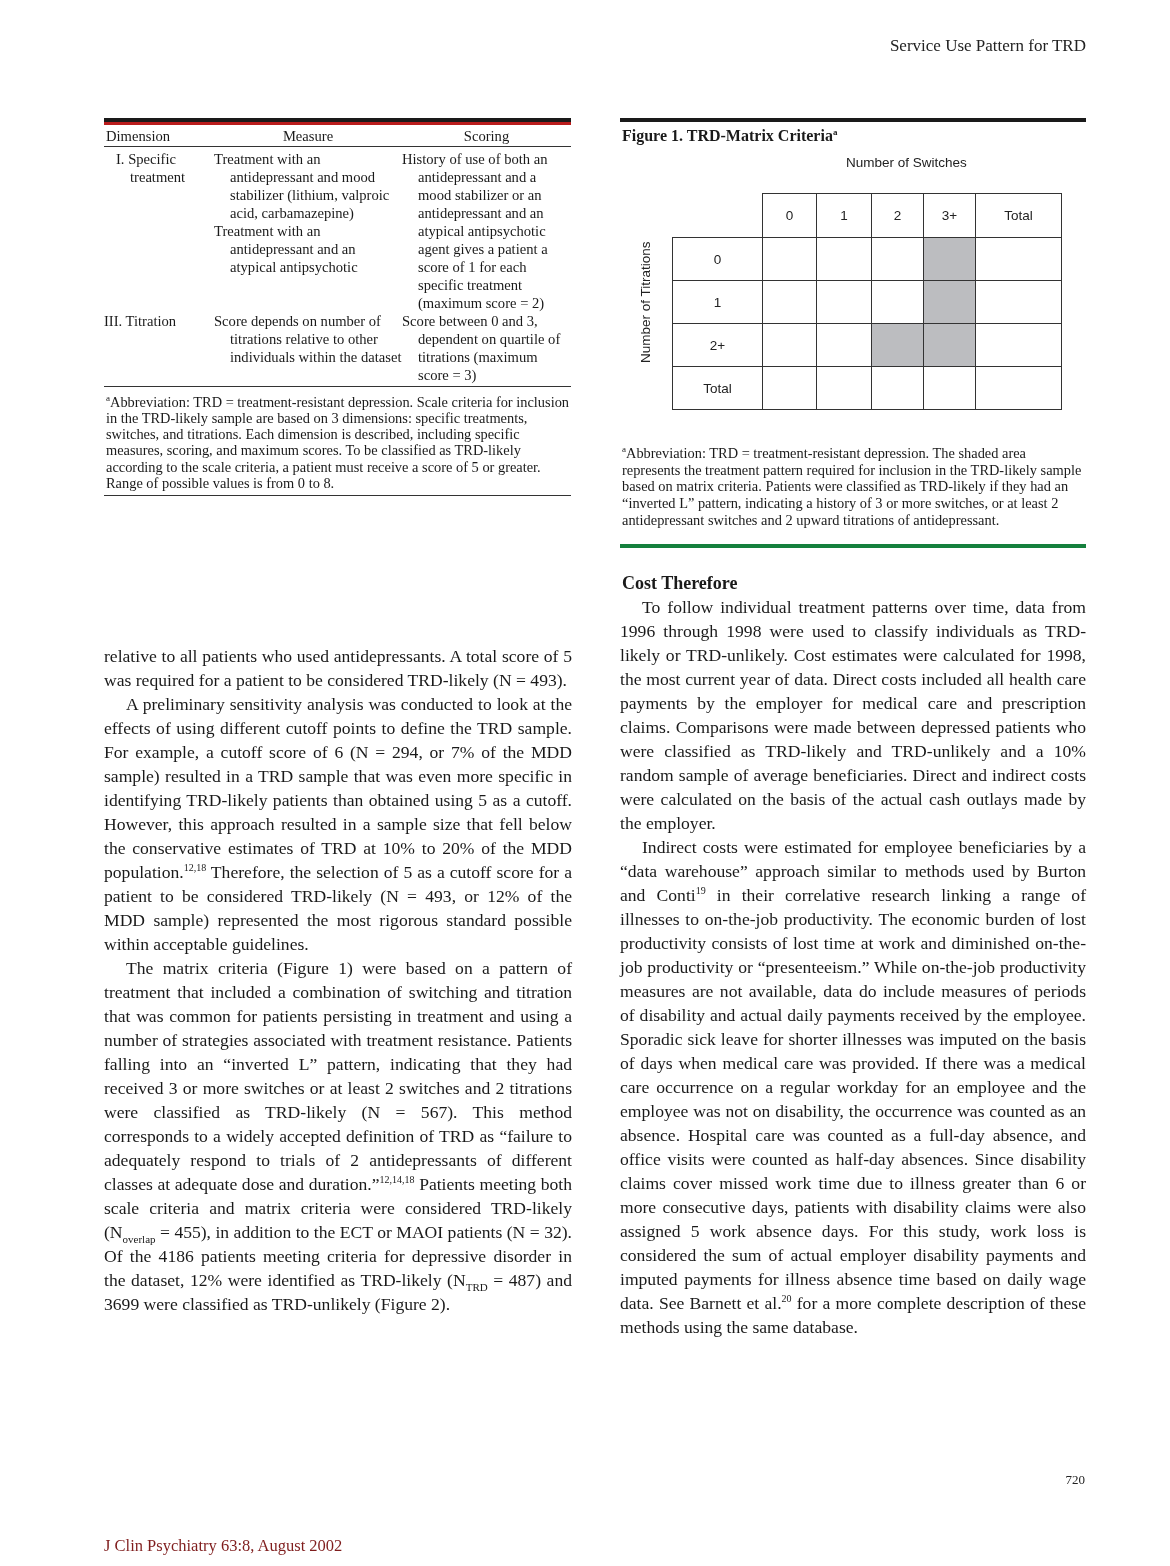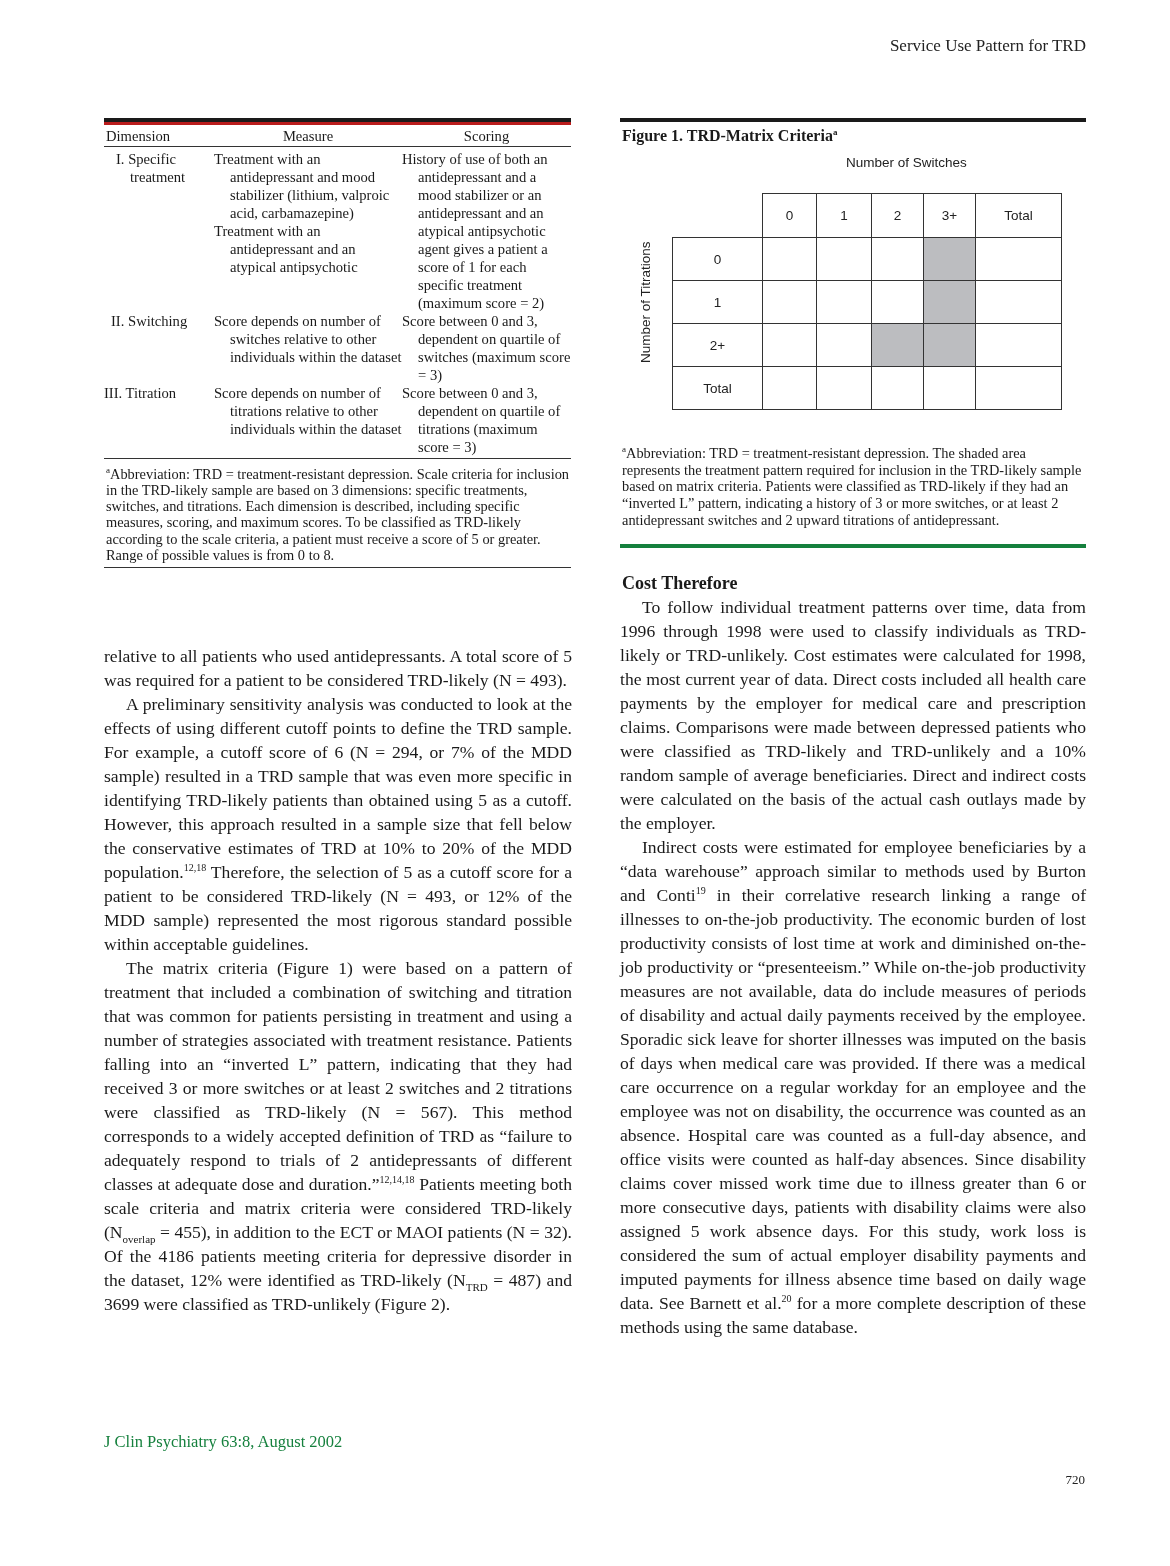--- a/index.html
+++ b/index.html
@@ -41,21 +41,21 @@
   .mcell.shaded { background: #bcbdc0; }
   .fig-foot { font-size: 14.4px; line-height: 16.6px; padding: 6px 0 16px 2px; border-bottom: 4px solid #15803d; }
 
   
   .para { font-size: 17.6px; line-height: 24px; text-align: justify; margin: 0; }
   .para.indent { text-indent: 22px; }
   .para sup { font-size: 10px; line-height: 0; }
   .para sub { font-size: 11px; line-height: 0; }
   .section-head { font-size: 18px; font-weight: bold; margin: 0 0 0 2px; line-height: 24px; }
 
-  .footer-left { position: absolute; top: 1432px; left: 104px; font-size: 16.5px; color: #15803d; }
+  .footer-left { position: absolute; top: 1536px; left: 104px; font-size: 16.5px; color: #7f1d1d; }
   .footer-right { position: absolute; top: 1472px; right: 85px; font-size: 13px; color: #222; }
 </style>
 </head>
 <body>
 
 <div class="running-head">Service Use Pattern for TRD</div>
 
 <div class="tbl-wrap">
   <div class="rule-thick"></div>
   <table class="crit">
@@ -71,31 +71,20 @@
         <td class="dim">
           <span class="l1" style="padding-left:12px">I. Specific</span>
           <span class="l1" style="padding-left:26px">treatment</span>
         </td>
         <td>
           <span class="hang">Treatment with an antidepressant and mood stabilizer (lithium, valproic acid, carbamazepine)</span>
           <span class="hang">Treatment with an antidepressant and an atypical antipsychotic</span>
         </td>
         <td>
           <span class="hang">History of use of both an antidepressant and a mood stabilizer or an antidepressant and an atypical antipsychotic agent gives a patient a score of 1 for each specific treatment (maximum score = 2)</span>
-        </td>
-      </tr>
-      <tr>
-        <td class="dim">
-          <span class="l1" style="padding-left:7px">II. Switching</span>
-        </td>
-        <td>
-          <span class="hang">Score depends on number of switches relative to other individuals within the dataset</span>
-        </td>
-        <td>
-          <span class="hang">Score between 0 and 3, dependent on quartile of switches (maximum score = 3)</span>
         </td>
       </tr>
       <tr>
         <td class="dim">
           <span class="l1">III. Titration</span>
         </td>
         <td>
           <span class="hang">Score depends on number of titrations relative to other individuals within the dataset</span>
         </td>
         <td>

